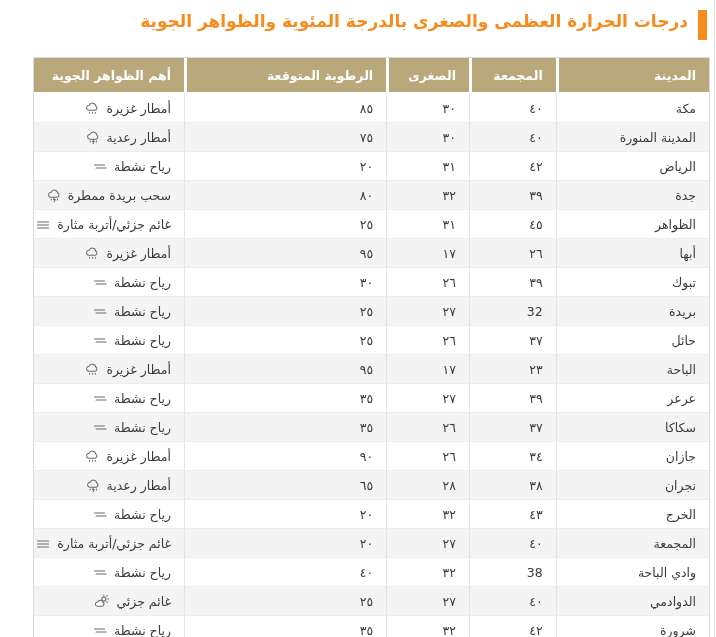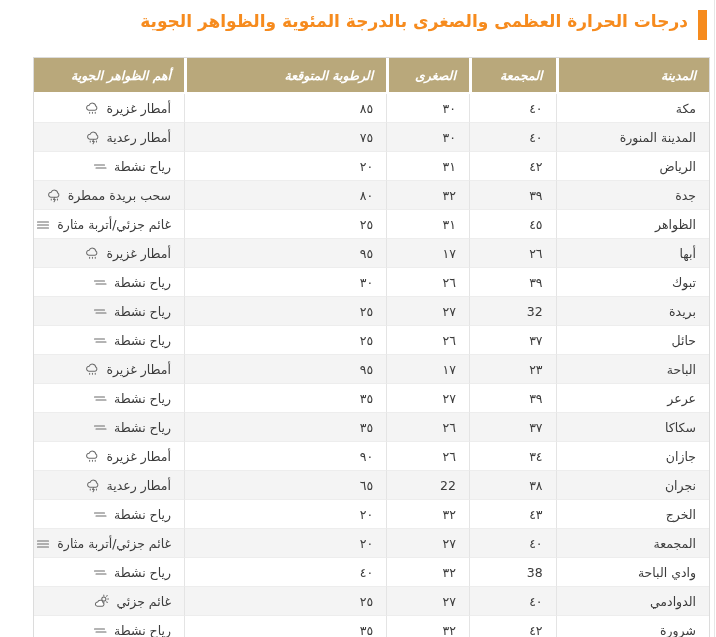--- a/index.html
+++ b/index.html
@@ -20,21 +20,21 @@
   .accent-bar{width:9px;height:30px;background:var(--accent);margin-left:10px;flex:0 0 auto}
   .page-title{margin:0;font-size:17px;font-weight:bold;color:var(--accent);line-height:1.3}
   table.weather{
     margin:17px 6px 0 33px;width:677px;
     border-collapse:separate;border-spacing:0;
     border:1px solid #dcdcdc;background:#fff;
   }
   th{
     background:var(--header-tan);color:#fff;font-size:12.5px;font-weight:bold;
     height:34px;text-align:right;padding:0 13px 0 0;
-    border-left:3px solid #fff;border-bottom:2px solid #fff;white-space:nowrap;font-style:italic;
+    border-left:3px solid #fff;border-bottom:2px solid #fff;white-space:nowrap;
   }
   th:last-child{border-left:none}
   td{
     height:28px;font-size:12.5px;color:var(--text);
     text-align:right;padding:0 13px 0 0;
     border-left:1px solid var(--line);border-top:1px solid #ededed;
     white-space:nowrap;background:transparent;
   }
   td:last-child{border-left:none}
   tbody tr:first-child td{border-top:none}
@@ -244,21 +244,21 @@
       <span class="phen-icon"><svg width="15" height="15" viewBox="0 0 16 16">
               <path d="M5.3 9.8a2.6 2.6 0 1 1 .2-5.2 3.7 3.7 0 0 1 7.1.8 2.4 2.4 0 0 1-.8 4.4z" fill="none" stroke="#6a6a6a" stroke-width="1.1" stroke-linecap="round" stroke-linejoin="round"></path>
               <path d="M6 12v1.1M9 12v1.1M12 12v1.1" fill="none" stroke="#6a6a6a" stroke-width="1.1" stroke-linecap="round" stroke-linejoin="round"></path>
             </svg></span>
     </td>
   </tr>
 
   <tr>
     <td>نجران</td>
     <td>٣٨</td>
-    <td>22</td>
+    <td>٢٨</td>
     <td>٦٥</td>
     <td>
       <span class="phen-text">أمطار رعدية</span>
       <span class="phen-icon"><svg width="15" height="15" viewBox="0 0 16 16">
               <path d="M5.3 9.8a2.6 2.6 0 1 1 .2-5.2 3.7 3.7 0 0 1 7.1.8 2.4 2.4 0 0 1-.8 4.4z" fill="none" stroke="#6a6a6a" stroke-width="1.1" stroke-linecap="round" stroke-linejoin="round"></path>
               <path d="M9.3 10.2 8 12.3h1.9L8.6 14.6" fill="none" stroke="#6a6a6a" stroke-width="1.1" stroke-linecap="round" stroke-linejoin="round"></path>
               <path d="M5.6 11.8v1M12.2 11.8v1" fill="none" stroke="#6a6a6a" stroke-width="1.1" stroke-linecap="round" stroke-linejoin="round"></path>
             </svg></span>
     </td>
   </tr>

